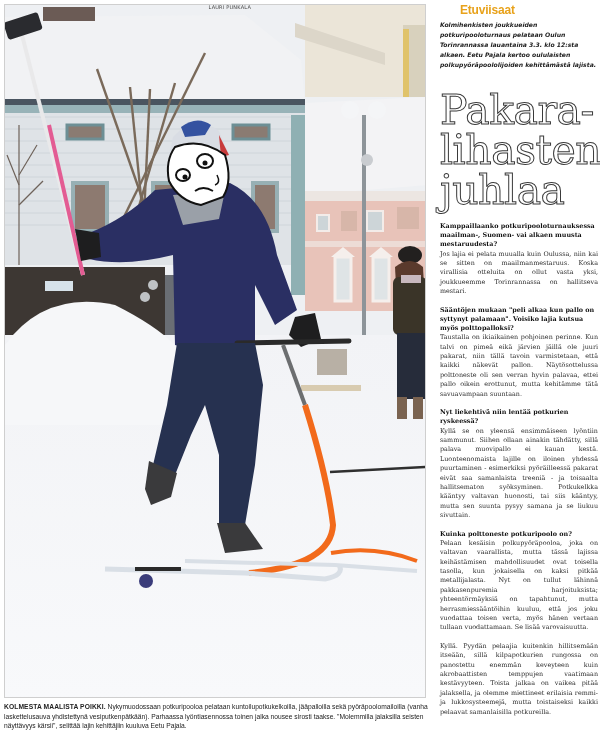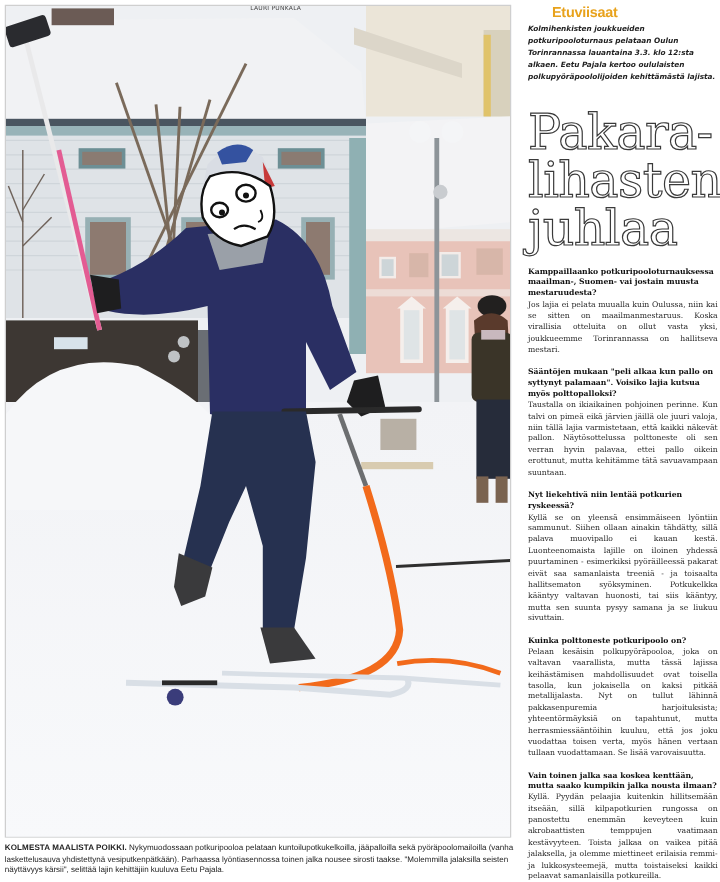--- a/index.html
+++ b/index.html
@@ -179,34 +179,33 @@
   <div class="lead">Kolmihenkisten joukkueiden potkuripooloturnaus pelataan Oulun Torinrannassa lauantaina 3.3. klo 12:sta alkaen. Eetu Pajala kertoo oululaisten polkupyöräpoololijoiden kehittämästä lajista.</div>
 
   <div class="headline">
     <span>Pakara-</span>
     <span>lihasten</span>
     <span>juhlaa</span>
   </div>
 
   <div class="qa">
     <div class="block">
-      <div class="q">Kamppaillaanko potkuripooloturnauksessa maailman-, Suomen- vai jostain muusta mestaruudesta?</div>
+      <div class="q">Kamppaillaanko potkuripooloturnauksessa maailman-, Suomen- vai alkaen muusta mestaruudesta?</div>
       <div class="a">Jos lajia ei pelata muualla kuin Oulussa, niin kai se sitten on maailmanmestaruus. Koska virallisia otteluita on ollut vasta yksi, joukkueemme Torinrannassa on hallitseva mestari.</div>
     </div>
     <div class="block">
       <div class="q">Sääntöjen mukaan "peli alkaa kun pallo on syttynyt palamaan". Voisiko lajia kutsua myös polttopalloksi?</div>
-      <div class="a">Taustalla on ikiaikainen pohjoinen perinne. Kun talvi on pimeä eikä järvien jäillä ole juuri valoja, niin tällä lajia varmistetaan, että kaikki näkevät pallon. Näytösottelussa polttoneste oli sen verran hyvin palavaa, ettei pallo oikein erottunut, mutta kehitämme tätä savuavampaan suuntaan.</div>
+      <div class="a">Taustalla on ikiaikainen pohjoinen perinne. Kun talvi on pimeä eikä järvien jäillä ole juuri pakarat, niin tällä tavoin varmistetaan, että kaikki näkevät pallon. Näytösottelussa polttoneste oli sen verran hyvin palavaa, ettei pallo oikein erottunut, mutta kehitämme tätä savuavampaan suuntaan.</div>
     </div>
     <div class="block">
       <div class="q">Nyt liekehtivä niin lentää potkurien ryskeessä?</div>
       <div class="a">Kyllä se on yleensä ensimmäiseen lyöntiin sammunut. Siihen ollaan ainakin tähdätty, sillä palava muovipallo ei kauan kestä. Luonteenomaista lajille on iloinen yhdessä puurtaminen - esimerkiksi pyöräilleessä pakarat eivät saa samanlaista treeniä - ja toisaalta hallitsematon syöksyminen. Potkukelkka kääntyy valtavan huonosti, tai siis kääntyy, mutta sen suunta pysyy samana ja se liukuu sivuttain.</div>
     </div>
     <div class="block">
       <div class="q">Kuinka polttoneste potkuripoolo on?</div>
       <div class="a">Pelaan kesäisin polkupyöräpooloa, joka on valtavan vaarallista, mutta tässä lajissa keihästämisen mahdollisuudet ovat toisella tasolla, kun jokaisella on kaksi pitkää metallijalasta. Nyt on tullut lähinnä pakkasenpuremia harjoituksista; yhteentörmäyksiä on tapahtunut, mutta herrasmiessääntöihin kuuluu, että jos joku vuodattaa toisen verta, myös hänen vertaan tullaan vuodattamaan. Se lisää varovaisuutta.</div>
     </div>
     <div class="block">
-      <div class="q">Vain toinen jalka saa koskea kenttään, mutta saako kumpikin jalka nousta ilmaan?</div>
       <div class="a">Kyllä. Pyydän pelaajia kuitenkin hillitsemään itseään, sillä kilpapotkurien rungossa on panostettu enemmän keveyteen kuin akrobaattisten temppujen vaatimaan kestävyyteen. Toista jalkaa on vaikea pitää jalaksella, ja olemme miettineet erilaisia remmi- ja lukkosysteemejä, mutta toistaiseksi kaikki pelaavat samanlaisilla potkureilla.</div>
     </div>
 
   </div>
 </div>
 
 </body></html>

